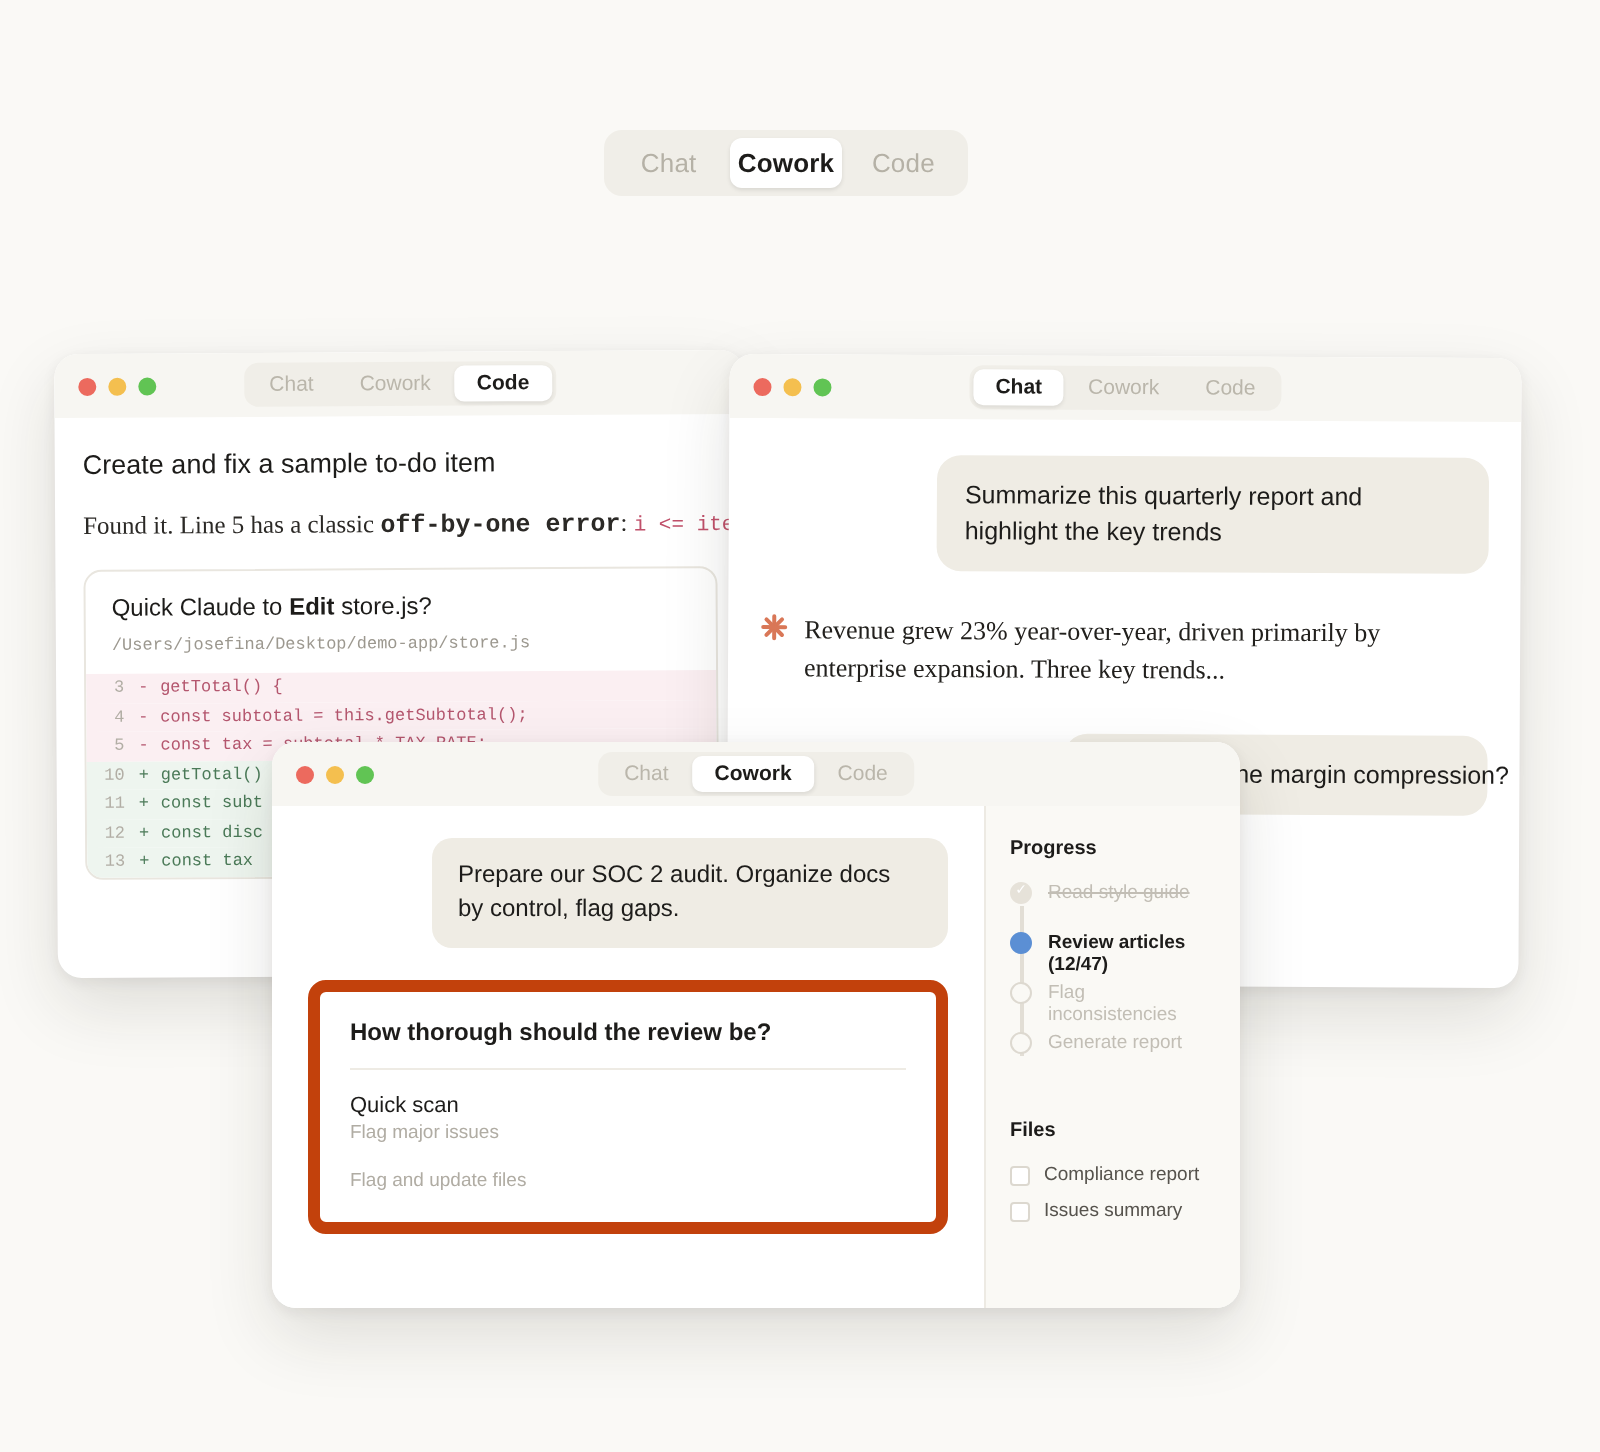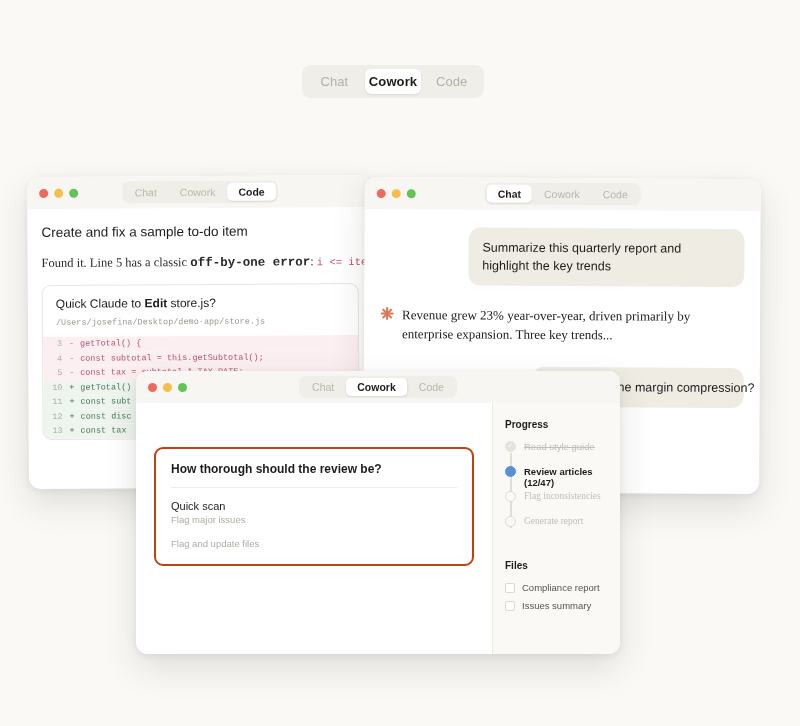--- a/index.html
+++ b/index.html
@@ -222,22 +222,22 @@
   .cowork-bubble {
     background: #efece4;
     border-radius: 10px;
     padding: 10px 13px;
     font-size: 12px;
     line-height: 1.45;
     color: #1d1c1a;
     margin-left: 62px;
   }
   .choice-card {
-    margin-top: 28px;
-    border: 2px solid #c2410c;
+    margin-top: 16px;
+    border: 6px solid #c2410c;
     border-radius: 9px;
     background: #fff;
     padding: 13px 15px 15px 15px;
   }
   .choice-q {
     font-size: 12px;
     font-weight: bold;
     color: #1d1c1a;
     padding-bottom: 11px;
     border-bottom: 1px solid #eeebe4;
@@ -292,21 +292,21 @@
     line-height: 8px;
     text-align: center;
   }
   .dot.active {
     background: #5b8fd4;
     border-color: #5b8fd4;
   }
   .prog-label { font-size: 9.5px; line-height: 11px; }
   .prog-label.done { color: #c2beb5; text-decoration: line-through; }
   .prog-label.active { color: #1d1c1a; font-weight: bold; }
-  .prog-label.todo { color: #c2beb5; font-family: Liberation Serif, serif; }
+  .prog-label.todo { color: #c2beb5; }
 
   .file-item {
     display: flex;
     align-items: center;
     gap: 7px;
     margin-bottom: 7px;
   }
   .checkbox {
     width: 10px; height: 10px;
     border: 1px solid #dcd8cf;
@@ -427,20 +427,21 @@
       <div class="win-tabs">
         <div class="tab">Chat</div>
         <div class="tab active">Cowork</div>
         <div class="tab">Code</div>
       </div>
     </div>
 
     <div class="cowork-inner">
 
       <div class="cowork-main">
+        <div class="cowork-bubble">Prepare our SOC 2 audit. Organize docs by control, flag gaps.</div>
 
         <div class="choice-card">
           <div class="choice-q">How thorough should the review be?</div>
 
           <div class="choice-item">
             <div class="choice-label">Quick scan</div>
             <div class="choice-sub">Flag major issues</div>
           </div>
           <div class="choice-item">
             <div class="choice-sub">Flag and update files</div>

